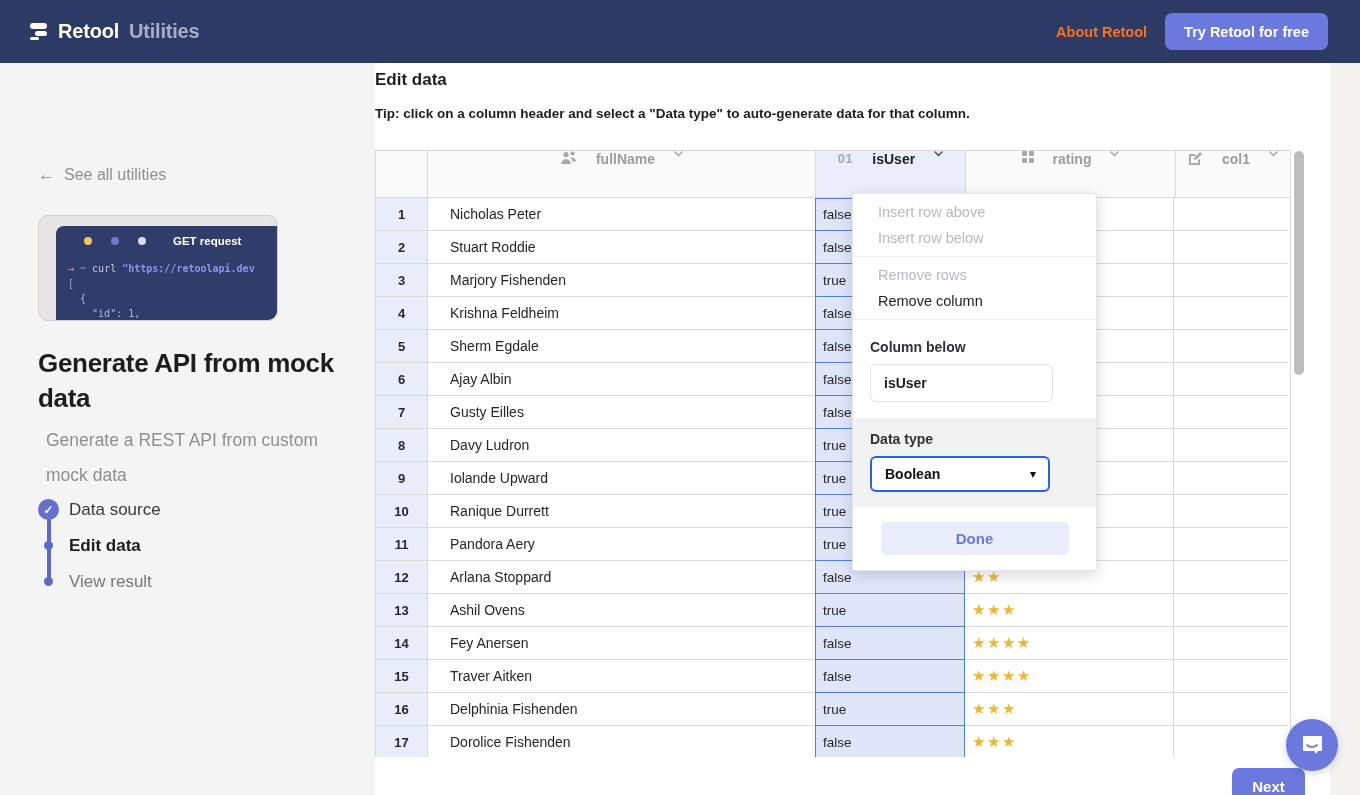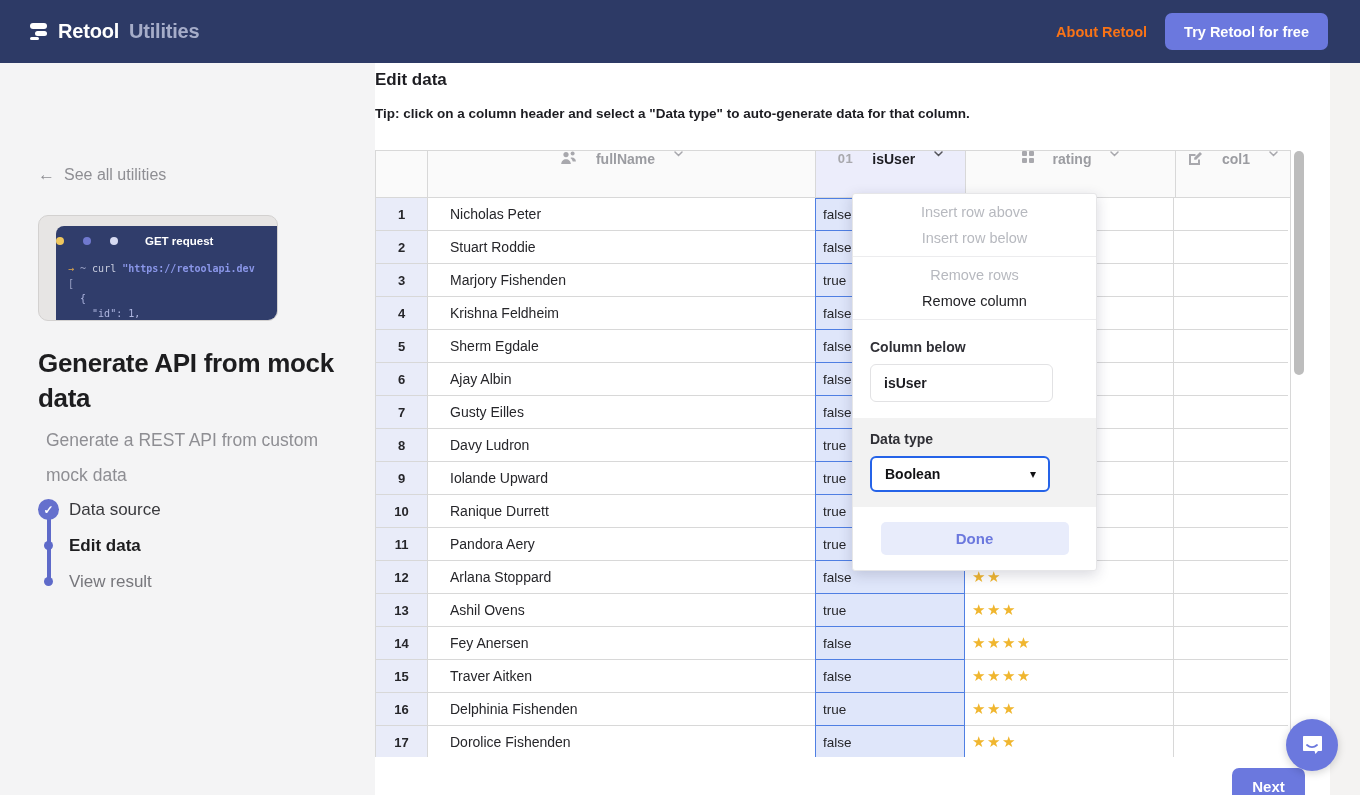--- a/index.html
+++ b/index.html
@@ -22,21 +22,21 @@
   
   .right-band { position:absolute; left:1330px; top:63px; width:30px; height:732px; background:#f4f3f2; z-index:0; }
 
   
   .sidebar { position:absolute; left:0; top:63px; width:375px; height:732px; background:#f4f4f5; z-index:1; }
   .back-link { position:absolute; left:38px; top:102px; color:#8e8e93; font-size:16px; cursor:pointer; display:flex; align-items:center; gap:9px; }
   .back-arrow { font-size:17px; color:#8e8e93; }
 
   .term-card { position:absolute; left:38px; top:152px; width:240px; height:106px; background:#e7e5e4; border:1px solid #d3d1d0; border-radius:10px; overflow:hidden; }
   .term-win { position:absolute; left:17px; top:10px; right:0; bottom:0; background:#303d6b; border-top-left-radius:8px; }
-  .term-bar { display:flex; align-items:center; height:30px; padding-left:0; gap:19px;text-align:center; }
+  .term-bar { display:flex; align-items:center; height:30px; padding-left:28px; gap:19px;text-align:center; }
   .dot { width:8px; height:8px; border-radius:50%; }
   .dot-y { background:#efc75e; } .dot-p { background:#7079cf; } .dot-w { background:#d7dbf2; }
   .term-title { color:#fff; font-size:11.5px; font-weight:bold; margin-left:8px; }
   .term-code { padding:5px 0 0 12px; font-family:"DejaVu Sans Mono",monospace; font-size:10px; line-height:15px; }
   .tline { white-space:pre; }
   .seg-arrow { color:#e3aa4c; } .seg-muted { color:#9aa2c6; } .seg-cmd { color:#c7cbdd; }
   .seg-str { color:#8a96e8; font-weight:bold; } .seg-blue { color:#aeb6e0; }
 
   .side-title { position:absolute; left:38px; top:283px; width:300px; font-size:26px; line-height:35px; font-weight:bold; color:#1d1d1f; letter-spacing:-0.3px; }
   .side-sub { position:absolute; left:38px; top:360px; width:290px; font-size:17.5px; line-height:35px; color:#8e8e93;margin-left:8px; }
@@ -73,21 +73,21 @@
   .c-name { width:388px; padding-left:22px; font-size:14px; }
   .c-bool { width:150px; padding-left:7px; background:#dfe6fa; border-left:1.5px solid #4f7fe3; border-right:1.5px solid #4f7fe3; border-bottom:1px solid #4f7fe3; margin-left:-1px; }
   .trow:first-child .c-bool { border-top:1.5px solid #4f7fe3; }
   .c-rate { width:209px; padding-left:7px; color:#f0b62f; font-size:15px; letter-spacing:1.5px; }
   .c-col1 { width:114px; }
 
   .vscroll { position:absolute; left:1294px; top:151px; width:10px; height:224px; background:#bdbdbd; border-radius:5px; z-index:3; cursor:pointer; }
 
   
   .popup { position:absolute; left:852px; top:193px; width:245px; background:#fff; border:1px solid #e6e6e8; border-radius:3px; box-shadow:0 4px 14px rgba(40,40,70,0.18); z-index:20; padding-top:5px; }
-  .menu-item { height:26px; line-height:26px; padding-left:0; font-size:14.5px; color:#232327; cursor:pointer;text-align:center; }
+  .menu-item { height:26px; line-height:26px; padding-left:25px; font-size:14.5px; color:#232327; cursor:pointer; }
   .menu-item.disabled { color:#b7b9bf; cursor:default; }
   .menu-divider { height:1px; background:#ececee; margin:5px 0; }
   .popup-label { font-size:14px; font-weight:bold; color:#303036; padding-left:17px; }
   .sec-name { padding-top:14px; }
   .popup-input { display:block; margin:9px 0 0 17px; width:183px; height:38px; border:1px solid #e2e2e4; border-radius:6px; font-size:14px; font-weight:bold; color:#1d1d22; padding-left:13px; font-family:inherit; outline:none; background:#fff; }
   .sec-type { margin-top:16px; background:#f2f2f2; padding:13px 0 15px 0; }
   .select { margin:9px 0 0 17px; width:180px; height:36px; border:2px solid #2563e8; border-radius:6px; background:#fff; display:flex; align-items:center; justify-content:space-between; padding:0 12px 0 13px; cursor:pointer; }
   .select .sel-val { font-size:14px; font-weight:bold; color:#111114; }
   .sel-arrow { font-size:12px; color:#111114; }
   .popup-footer { padding:15px 0 15px 0; display:flex; justify-content:center; }

